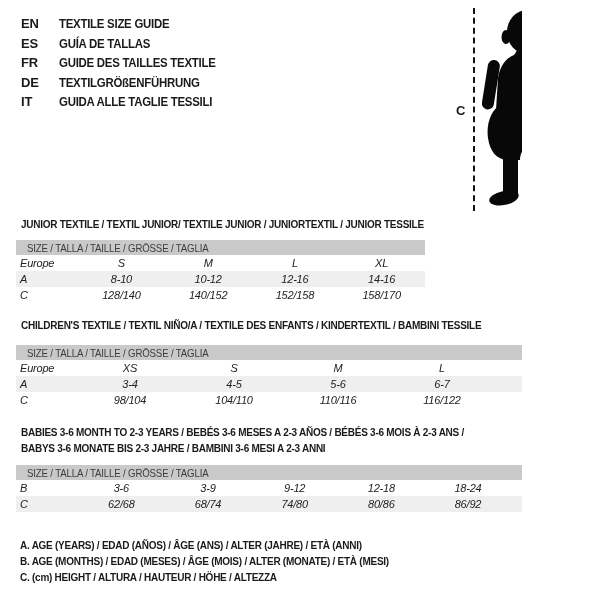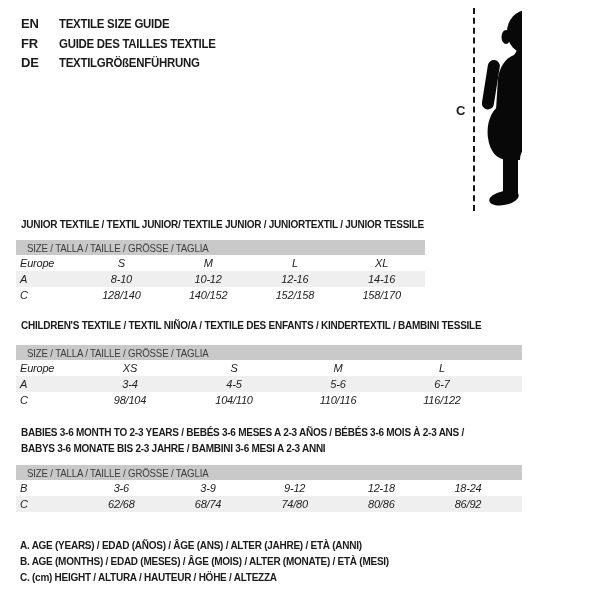--- a/index.html
+++ b/index.html
@@ -70,26 +70,34 @@
 <body>
 
 <div class="page">
 
   <div class="langs">
     <div class="lang-row">
       <span class="lang-code">EN</span>
       <span class="lang-title">TEXTILE SIZE GUIDE</span>
     </div>
     <div class="lang-row">
+      <span class="lang-code">ES</span>
+      <span class="lang-title">GUÍA DE TALLAS</span>
+    </div>
+    <div class="lang-row">
       <span class="lang-code">FR</span>
       <span class="lang-title">GUIDE DES TAILLES TEXTILE</span>
     </div>
     <div class="lang-row">
       <span class="lang-code">DE</span>
       <span class="lang-title">TEXTILGRÖßENFÜHRUNG</span>
+    </div>
+    <div class="lang-row">
+      <span class="lang-code">IT</span>
+      <span class="lang-title">GUIDA ALLE TAGLIE TESSILI</span>
     </div>
   </div>
 
   <div class="figure">
     <span class="c-label">C</span>
     <div class="dash-line"></div>
     <svg class="baby-svg" width="96" height="202" viewBox="0 0 96 202" fill="#080808" xmlns="http://www.w3.org/2000/svg">
       <ellipse cx="49" cy="24" rx="20" ry="22"></ellipse>
       <ellipse cx="28" cy="29" rx="4.5" ry="7"></ellipse>
       <ellipse cx="70" cy="29" rx="4.5" ry="7"></ellipse>

